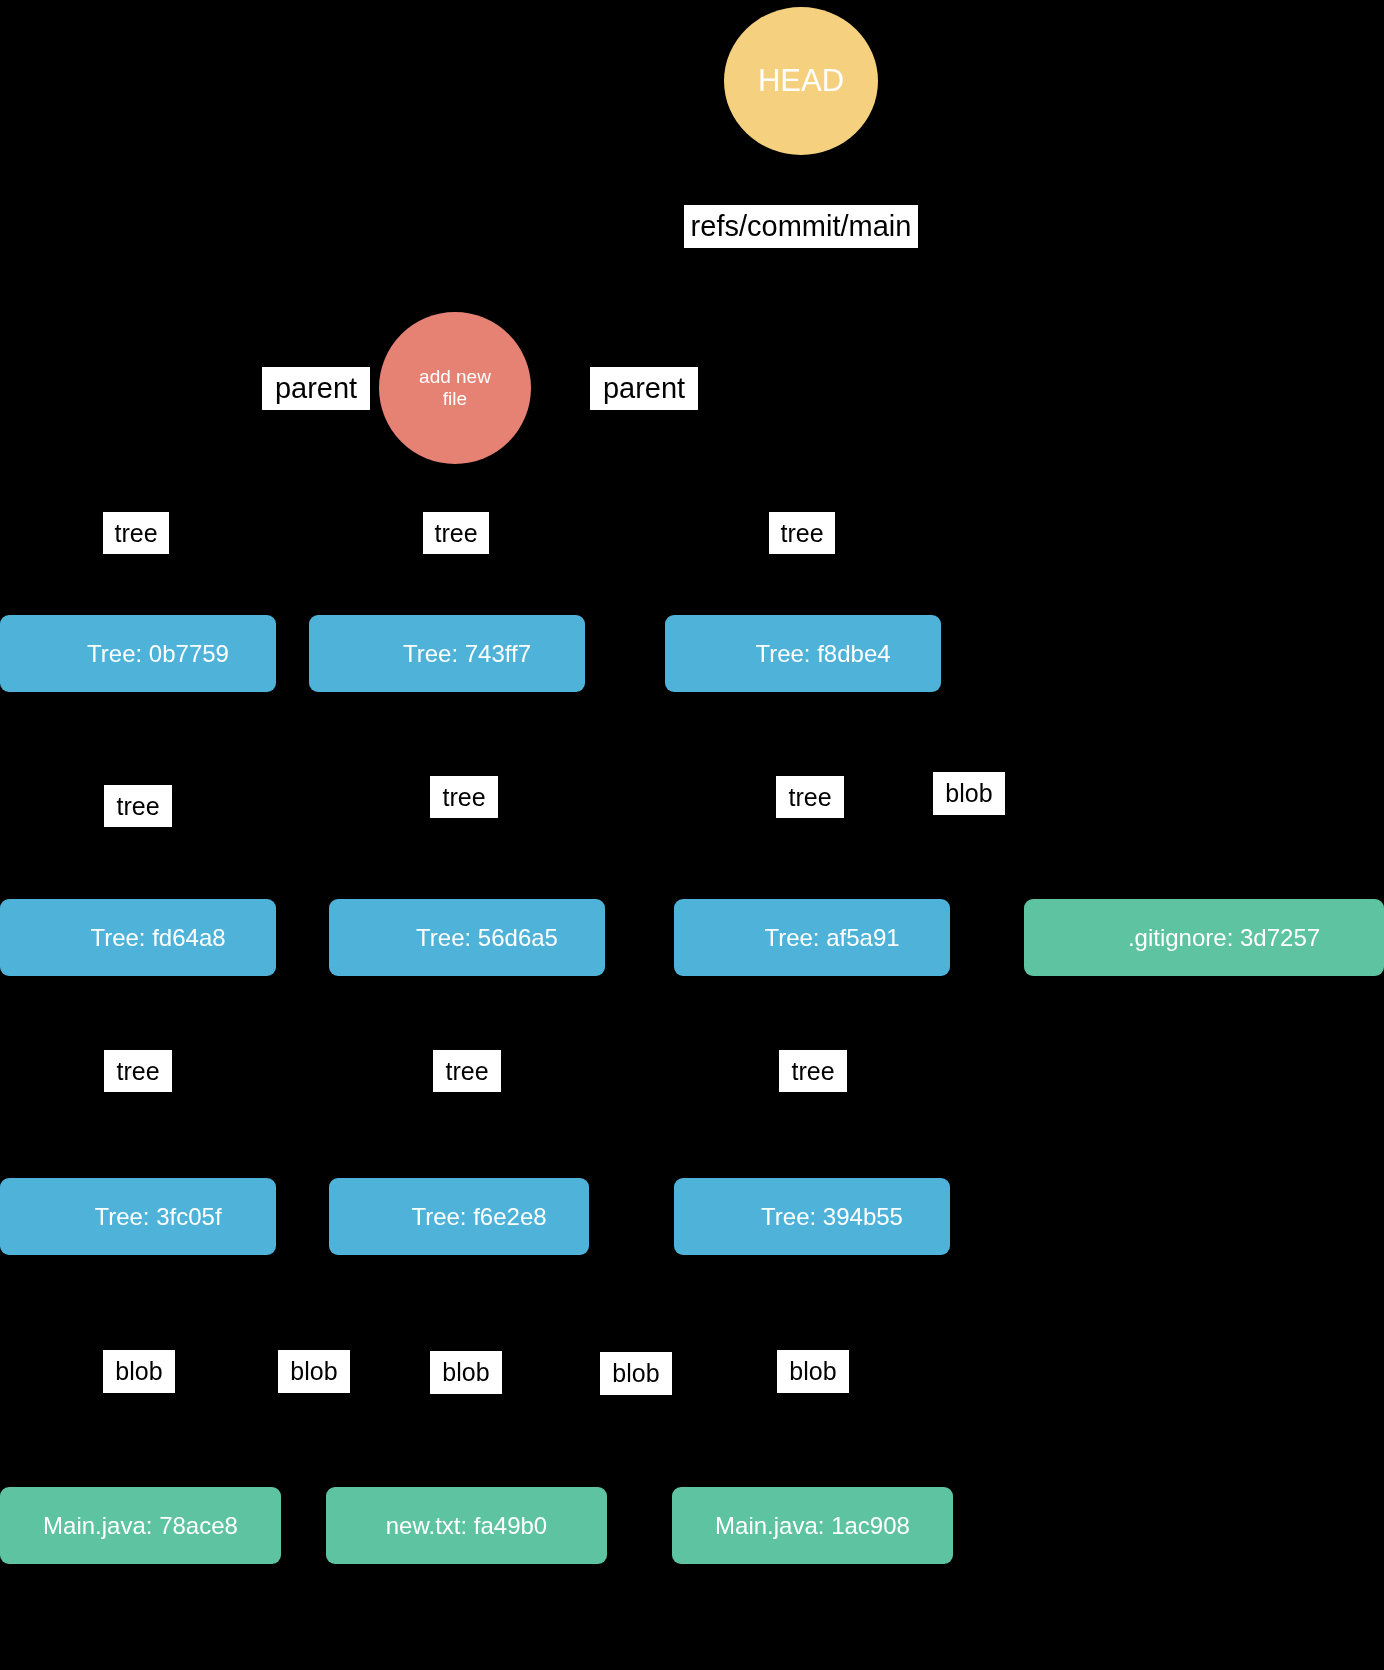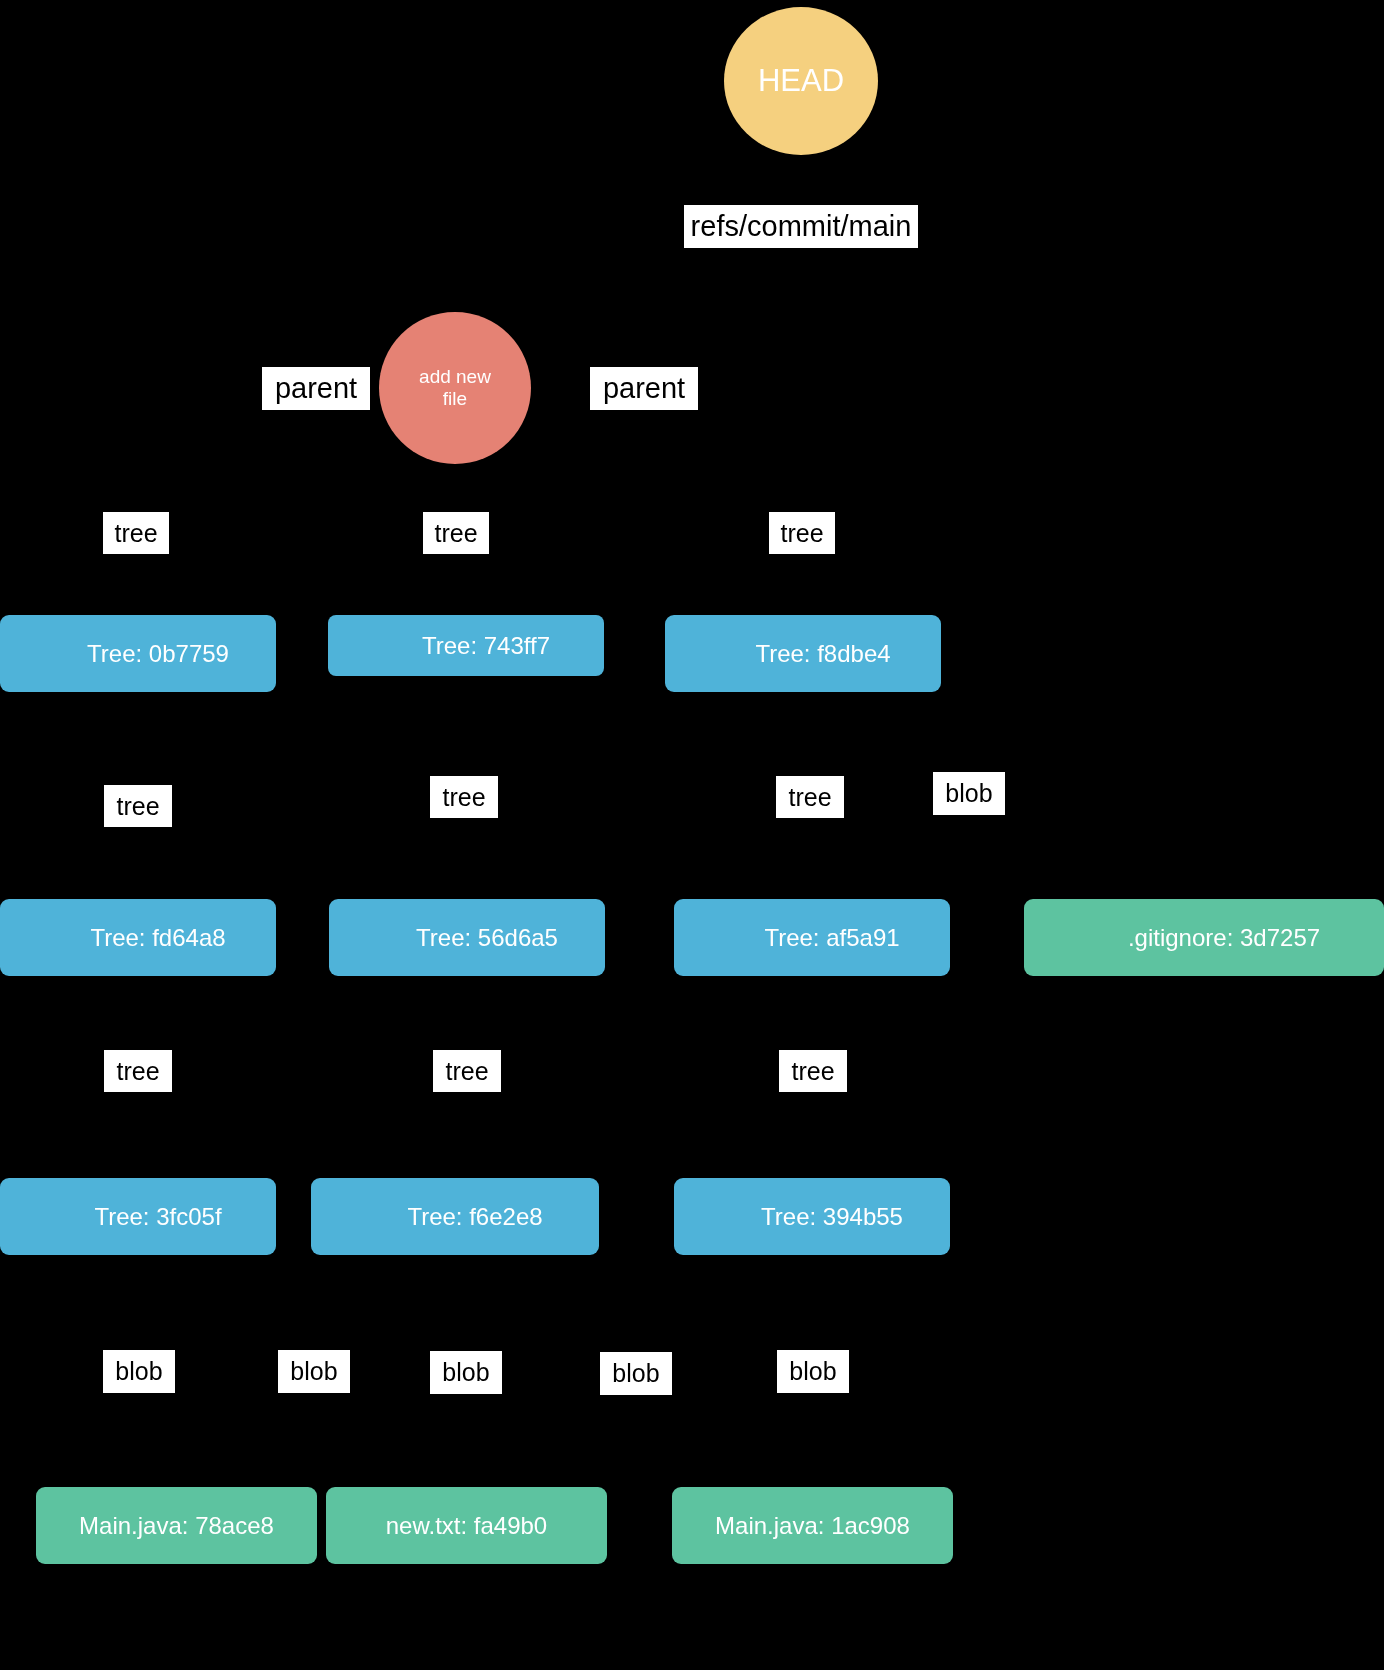--- a/index.html
+++ b/index.html
@@ -154,21 +154,21 @@
   <div class="edge-label small" style="left:423px; top:512px; width:66px; height:42px;">
     <span>tree</span>
   </div>
   <div class="edge-label small" style="left:769px; top:512px; width:66px; height:42px;">
     <span>tree</span>
   </div>
 
   <div class="node tree" style="left:0px; top:615px; width:276px; height:77px;">
     <span>Tree: 0b7759</span>
   </div>
-  <div class="node tree" style="left:328px; top:615px; width:276px; height:61px;border-radius:8px;">
+  <div class="node tree" style="left:309px; top:615px; width:276px; height:77px;">
     <span>Tree: 743ff7</span>
   </div>
   <div class="node tree" style="left:665px; top:615px; width:276px; height:77px;">
     <span>Tree: f8dbe4</span>
   </div>
 
   <div class="edge-label small" style="left:104px; top:785px; width:68px; height:42px;">
     <span>tree</span>
   </div>
   <div class="edge-label small" style="left:430px; top:776px; width:68px; height:42px;">
@@ -200,21 +200,21 @@
   <div class="edge-label small" style="left:433px; top:1050px; width:68px; height:42px;">
     <span>tree</span>
   </div>
   <div class="edge-label small" style="left:779px; top:1050px; width:68px; height:42px;">
     <span>tree</span>
   </div>
 
   <div class="node tree" style="left:0px; top:1178px; width:276px; height:77px;">
     <span>Tree: 3fc05f</span>
   </div>
-  <div class="node tree" style="left:311px; top:1178px; width:288px; height:77px;">
+  <div class="node tree" style="left:329px; top:1178px; width:260px; height:77px;">
     <span>Tree: f6e2e8</span>
   </div>
   <div class="node tree" style="left:674px; top:1178px; width:276px; height:77px;">
     <span>Tree: 394b55</span>
   </div>
 
   <div class="edge-label small" style="left:103px; top:1350px; width:72px; height:43px;">
     <span>blob</span>
   </div>
   <div class="edge-label small" style="left:278px; top:1350px; width:72px; height:43px;">
@@ -223,21 +223,21 @@
   <div class="edge-label small" style="left:430px; top:1351px; width:72px; height:43px;">
     <span>blob</span>
   </div>
   <div class="edge-label small" style="left:600px; top:1352px; width:72px; height:43px;">
     <span>blob</span>
   </div>
   <div class="edge-label small" style="left:777px; top:1350px; width:72px; height:43px;">
     <span>blob</span>
   </div>
 
-  <div class="node blob" style="left:0px; top:1487px; width:281px; height:77px;margin-left:36px;">
+  <div class="node blob" style="left:0px; top:1487px; width:281px; height:77px;">
     <span>Main.java: 78ace8</span>
   </div>
   <div class="node blob" style="left:326px; top:1487px; width:281px; height:77px;">
     <span>new.txt: fa49b0</span>
   </div>
   <div class="node blob" style="left:672px; top:1487px; width:281px; height:77px;">
     <span>Main.java: 1ac908</span>
   </div>
 
 </div>

